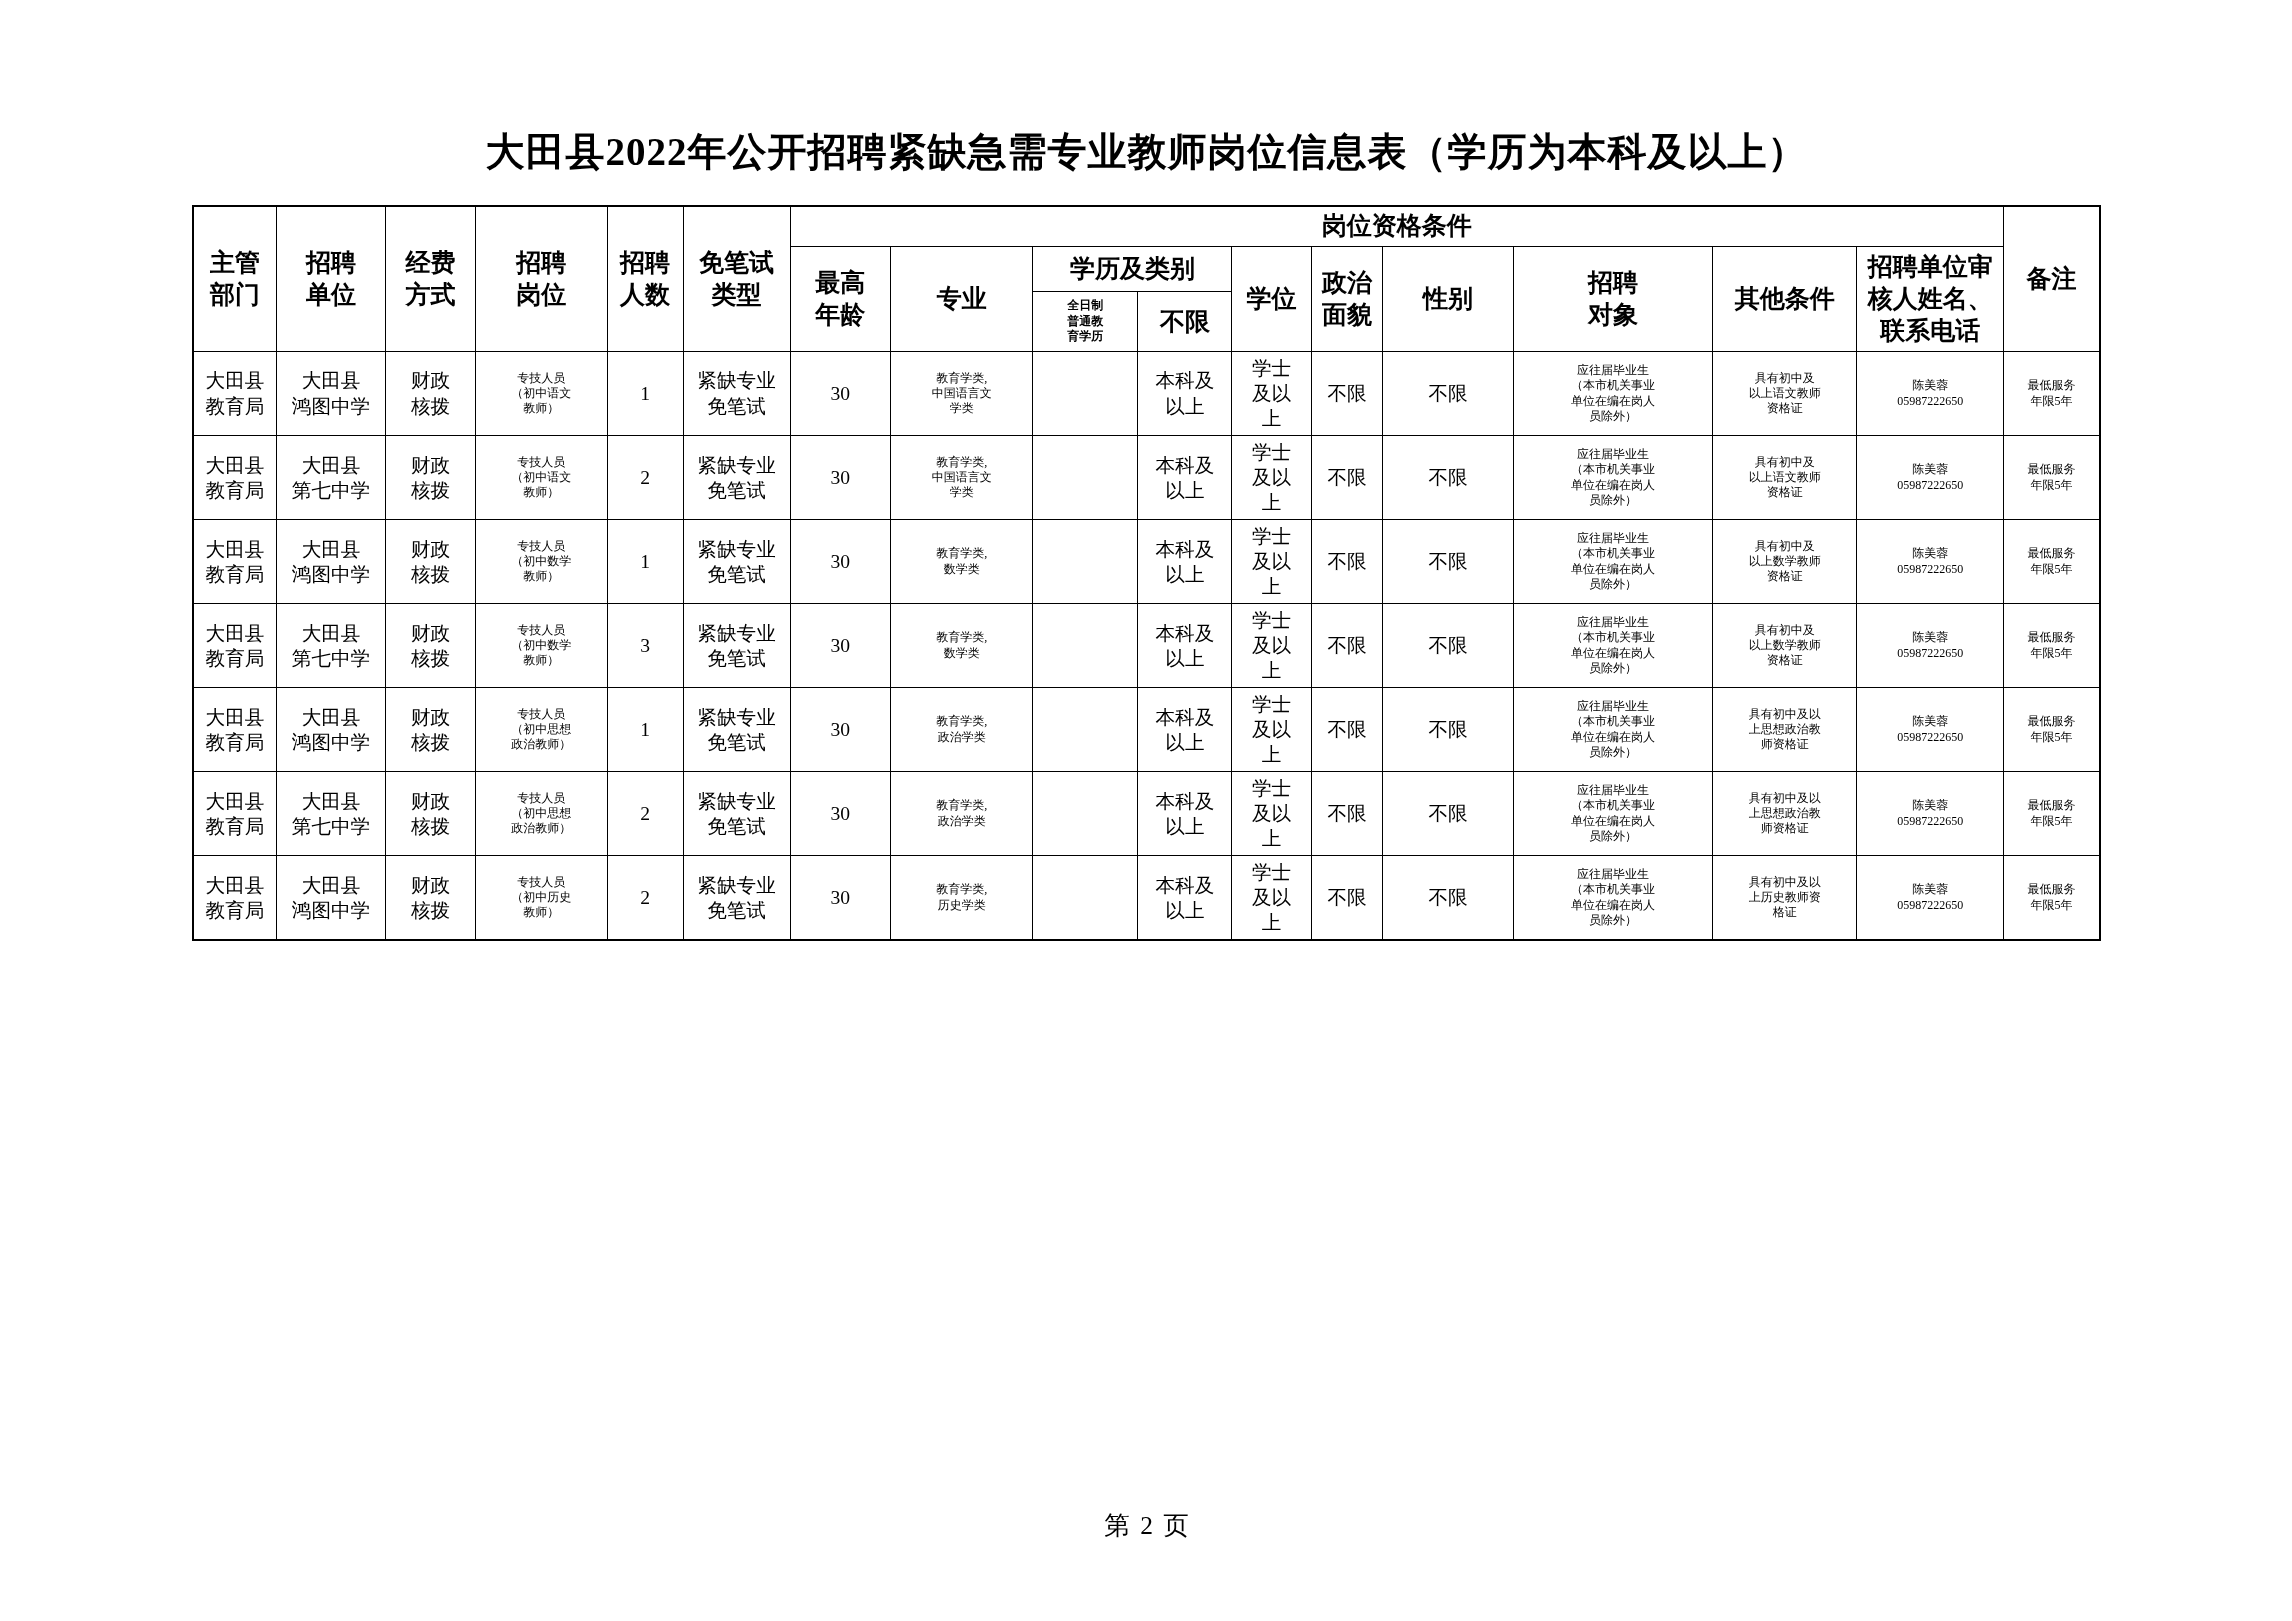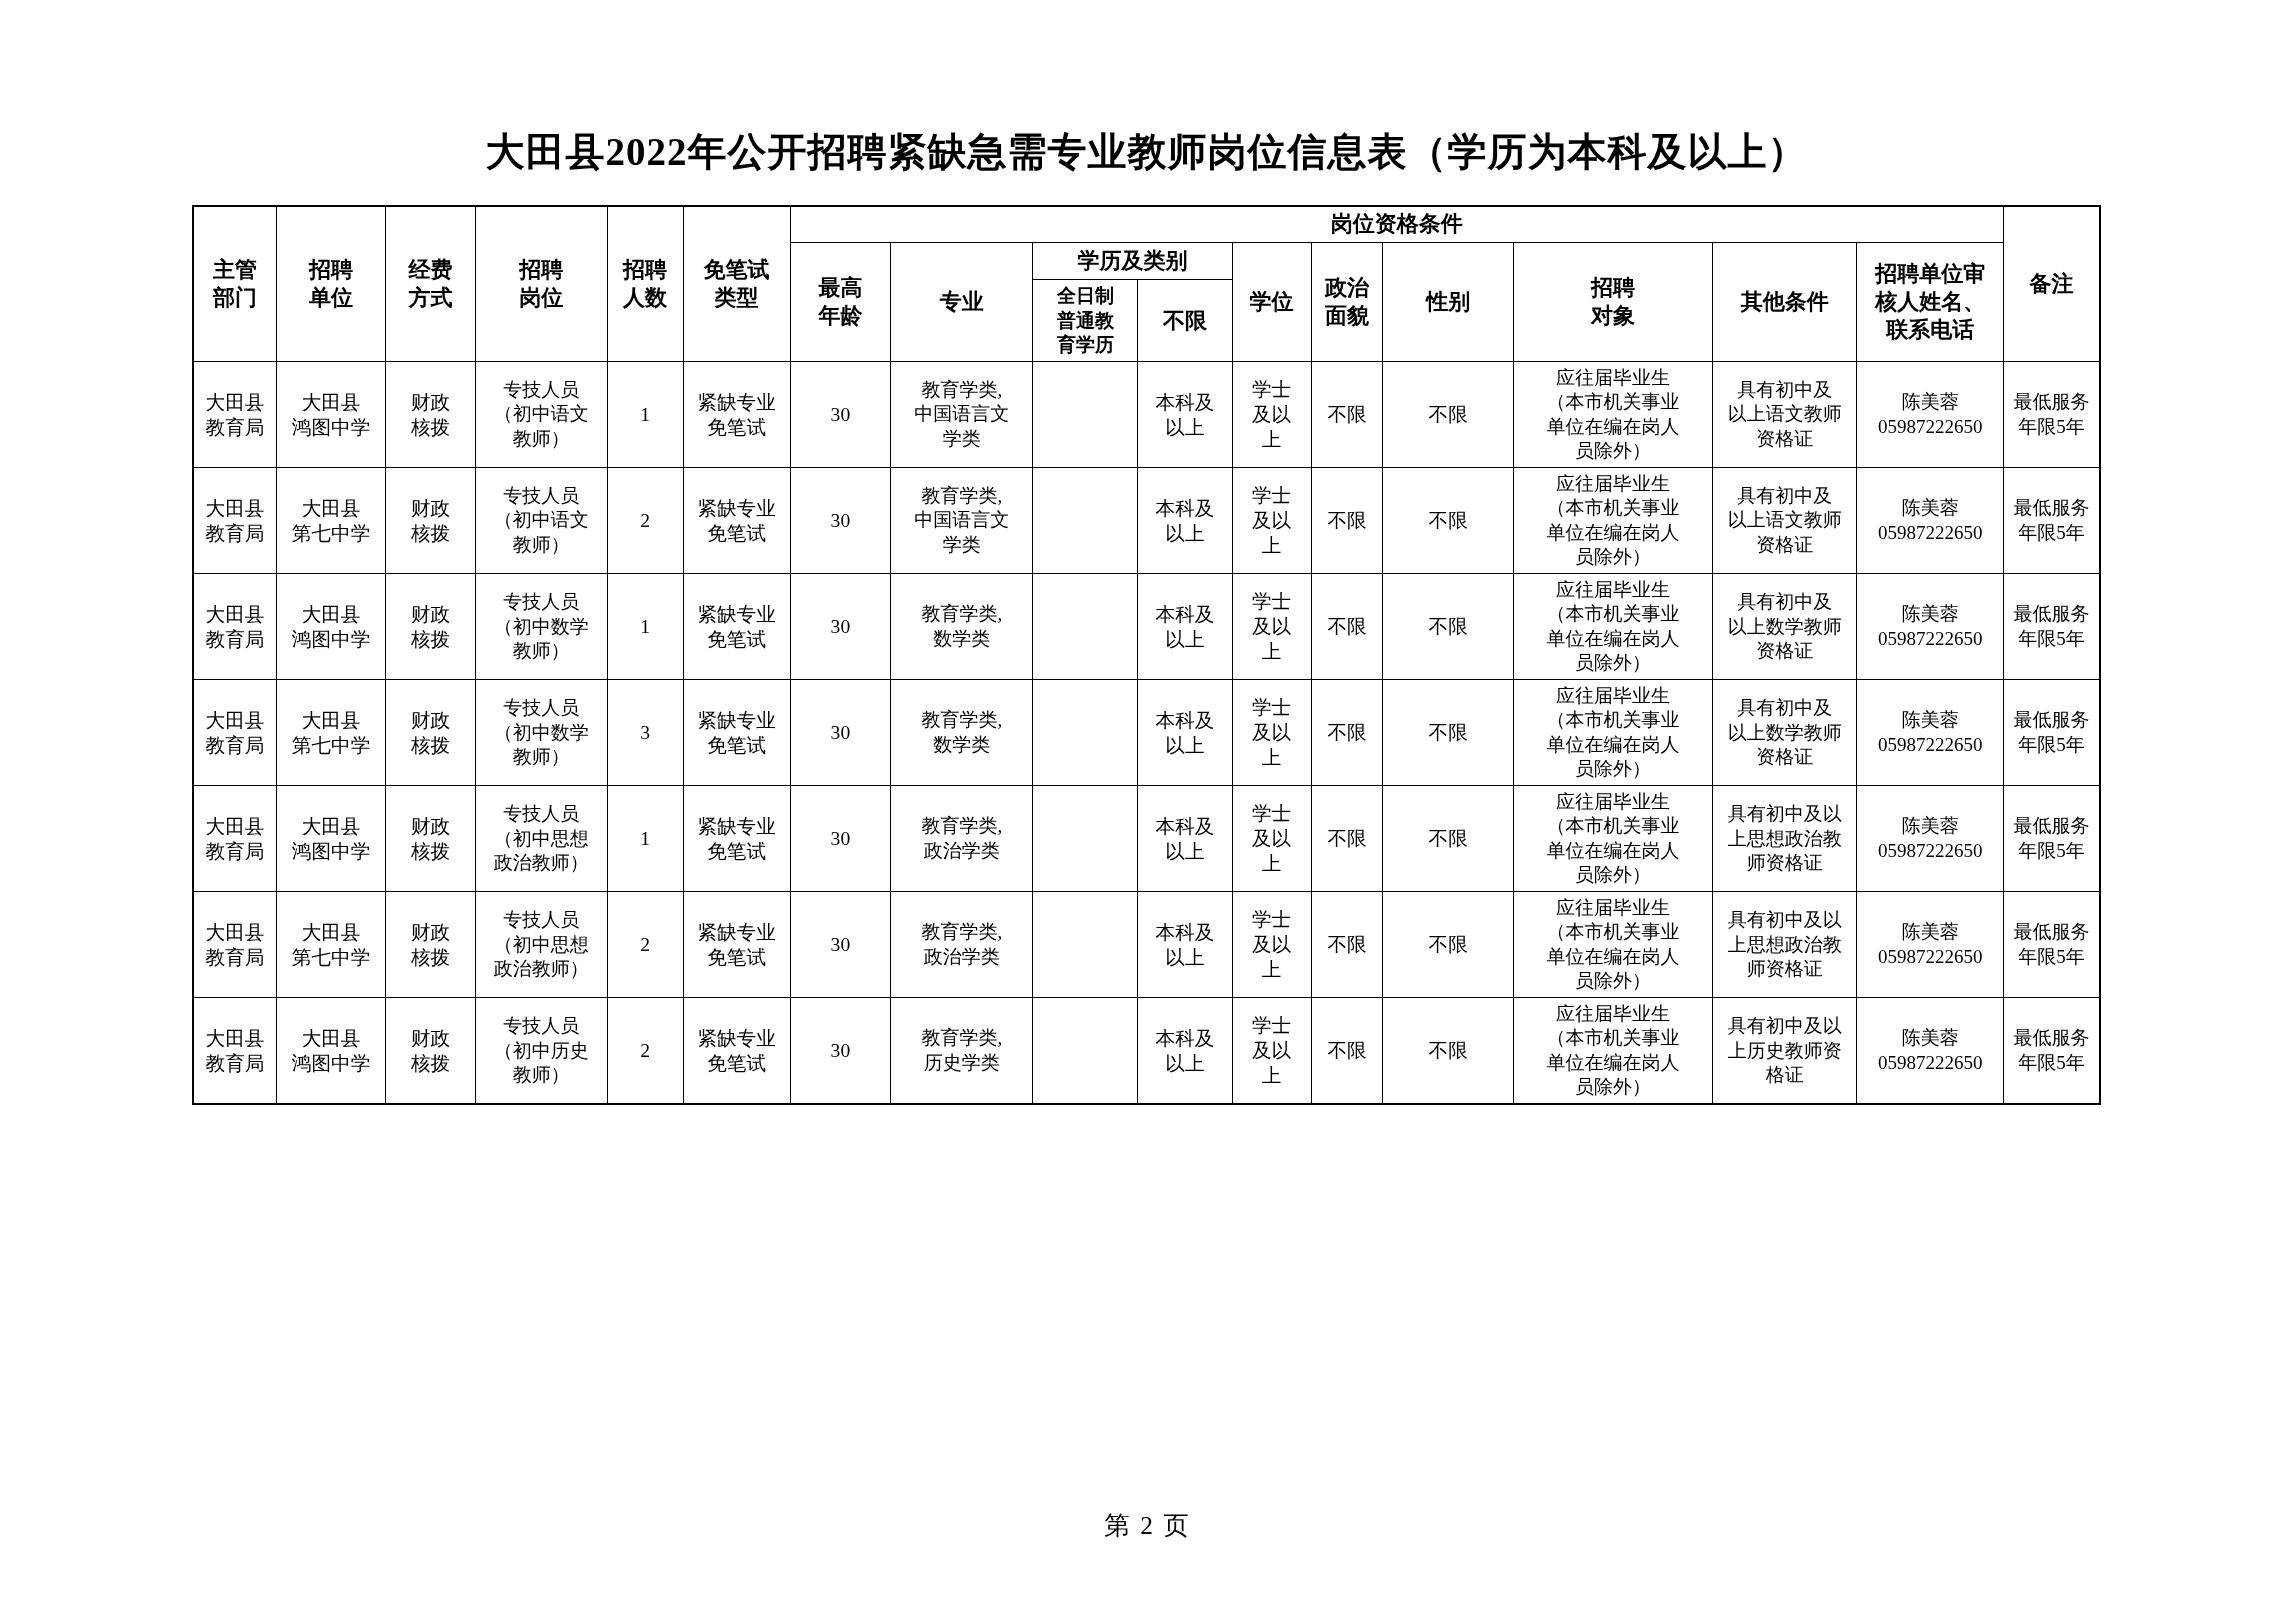--- a/index.html
+++ b/index.html
@@ -48,26 +48,26 @@
     text-align: center;
     vertical-align: middle;
     padding: 3.9px 2.9px;
     font-weight: normal;
     word-break: break-all;
   }
   .outer-border {
     border: 2.5px solid #000;
   }
   .group-head {
-    font-size: 22px;
+    font-size: 25px;
     font-weight: bold;
     margin-top: 26px;
   }
   .cell-small {
-    font-size: 19px;
+    font-size: 12px;
   }
   .footer {
     position: absolute;
     bottom: 78px;
     left: 0;
     width: 100%;
     text-align: center;
     font-size: 25.5px;
     font-family: "Liberation Serif", serif;
   }

